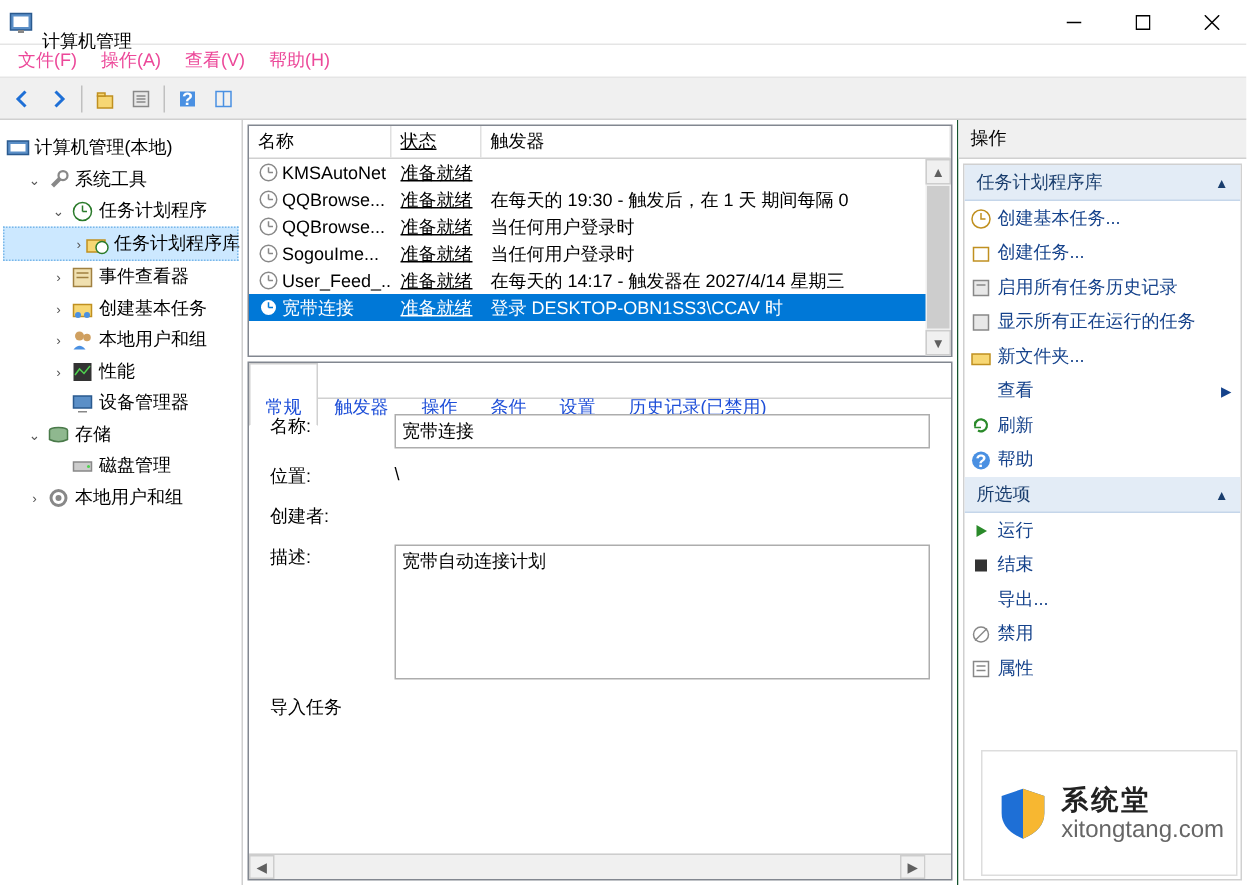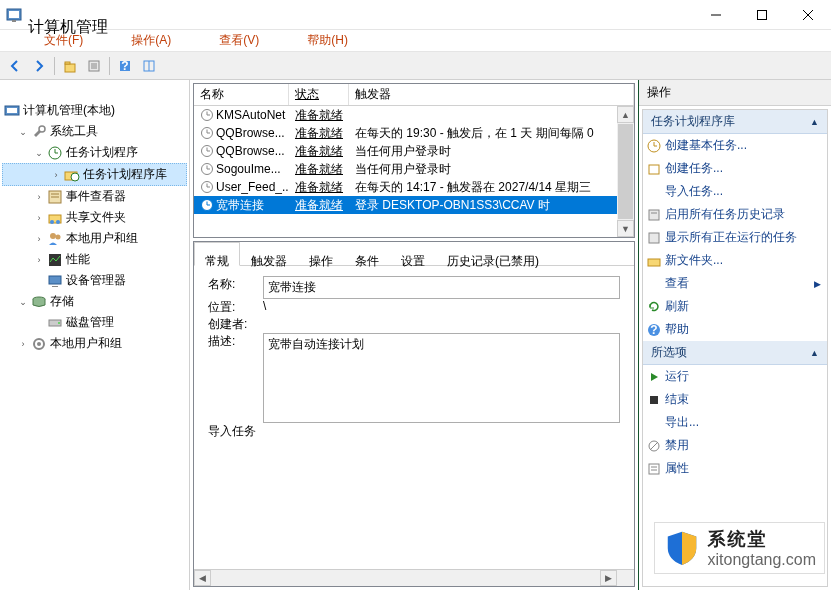--- a/index.html
+++ b/index.html
@@ -1,33 +1,33 @@
 <!DOCTYPE html>
 <html><head>
 <meta charset="utf-8">
 <style>
 * { box-sizing: border-box; margin: 0; padding: 0; font-family: "Microsoft YaHei", "Segoe UI", sans-serif; font-size: 12px; }
 body { width: 831px; height: 590px; background: #fff; overflow: hidden; }
 
 .titlebar { height: 30px; background: #fff; display: flex; align-items: center; border-bottom: 1px solid #e5e5e5; }
 .titlebar .icon { width: 16px; height: 16px; margin: 0 6px; }
-.titlebar .title { flex: 1; font-size: 16px; color: #000; margin-top: 25px; }
+.titlebar .title { flex: 1; font-size: 12px; color: #000; margin-top: 25px; }
 .winbtns { display: flex; }
 .winbtn { width: 46px; height: 30px; display: flex; align-items: center; justify-content: center; color: #000; }
 
 .menubar { height: 22px; display: flex; align-items: center; padding: 0 4px; background: #fff; border-bottom: 1px solid #e5e5e5; }
-.menuitem { padding: 2px 8px; color: #c2410c; margin-left: 32px; }
+.menuitem { padding: 2px 8px; color: #ec4899; }
 
 .toolbar { height: 28px; display: flex; align-items: center; padding: 2px 4px; background: #f0f0f0; border-bottom: 1px solid #d0d0d0; gap: 2px; }
 .toolbtn { width: 22px; height: 22px; display: flex; align-items: center; justify-content: center; border: 1px solid transparent; }
 .tb-sep { width: 1px; height: 18px; background: #c0c0c0; margin: 0 2px; }
 
 .mainarea { display: flex; height: calc(100% - 80px); }
 
-.tree { width: 190px; border-right: 1px solid #d0d0d0; padding: 20px 2px; overflow: auto; background: #fff; }
+.tree { width: 162px; border-right: 1px solid #d0d0d0; padding: 8px 2px; overflow: auto; background: #fff; }
 .tree-item { display: flex; align-items: center; padding: 2px 2px; white-space: nowrap; color: #000; }
 .tree-item.selected { background: #cce8ff; border: 1px dotted #7ab7e8; }
 .tree-toggle { width: 10px; height: 10px; margin-right: 3px; display: inline-flex; align-items: center; justify-content: center; font-size: 9px; color: #555; cursor: pointer; }
 .tree-icon { width: 16px; height: 16px; margin-right: 3px; display: inline-flex; align-items: center; justify-content: center; }
 .tree-indent-1 { padding-left: 16px; }
 .tree-indent-2 { padding-left: 32px; }
 .tree-indent-3 { padding-left: 48px; }
 
 .center { flex: 1; display: flex; flex-direction: column; border-right: 1px solid #14532d; min-width: 0; }
 .tasklist { height: 155px; border: 1px solid #828790; margin: 3px; display: flex; flex-direction: column; }
@@ -40,41 +40,41 @@
 .task-row { display: flex; height: 18px; align-items: center; color: #000; }
 .task-row .cell { padding: 1px 6px; white-space: nowrap; overflow: hidden; }
 .task-row.selected { background: #0078d7; color: #fff; }
 .task-icon { width: 14px; height: 14px; margin-right: 2px; display: inline-block; vertical-align: middle; }
 .vscroll { position: absolute; right: 0; top: 0; bottom: 0; width: 17px; background: #f0f0f0; display: flex; flex-direction: column; }
 .vscroll .arrow { height: 17px; display: flex; align-items: center; justify-content: center; background: #f0f0f0; border: 1px solid #cdcdcd; font-size: 9px; color: #606060; }
 .vscroll .thumb { flex: 1; background: #cdcdcd; margin: 1px; }
 
 .details { flex: 1; border: 1px solid #828790; margin: 0 3px 3px 3px; display: flex; flex-direction: column; position: relative; }
 .tabbar { display: flex; border-bottom: 1px solid #d0d0d0; background: #fff; height: 24px; }
-.tab { padding: 10px 10px; border: 1px solid transparent; border-bottom: none; color: #000000; }
+.tab { padding: 20px 10px; border: 1px solid transparent; border-bottom: none; color: #1d4ed8; }
 .tab.active { background: #fff; border-color: #d0d0d0; border-bottom: 1px solid #fff; margin-bottom: -1px; }
 .tabcontent { flex: 1; padding: 10px 14px; overflow: hidden; color: #000; }
-.field { display: flex; align-items: flex-start; }
+.field { display: flex; margin-bottom: 10px; align-items: flex-start; gap: 28px; }
 .field-label { width: 55px; }
 .field-value { flex: 1; }
 .field-value.boxed { border: 1px solid #adadad; padding: 2px 4px; min-height: 18px; background: #fff; }
 .hscroll { height: 17px; background: #f0f0f0; display: flex; border-top: 1px solid #cdcdcd; }
 .hscroll .arrow { width: 17px; display: flex; align-items: center; justify-content: center; font-size: 9px; color: #606060; border: 1px solid #cdcdcd; }
 .hscroll .track { flex: 1; }
 .hscroll .corner { width: 17px; background: #f0f0f0; }
 
 .actions { width: 192px; background: #fff; display: flex; flex-direction: column; }
 .actions-header { background: #f0f0f0; border-bottom: 1px solid #d0d0d0; padding: 4px 8px; font-weight: normal; color: #000; }
 .actions-body { flex: 1; border: 1px solid #d0d0d0; margin: 3px; overflow: hidden; }
 .section-head { background: #e3ecf6; padding: 3px 8px; display: flex; justify-content: space-between; align-items: center; color: #1a3e6e; border-bottom: 1px solid #c5d6ea; }
 .section-head .caret { font-size: 9px; }
 .action-item { display: flex; align-items: center; padding: 3px 6px 3px 22px; color: #15428b; cursor: pointer; position: relative; }
 .action-icon { position: absolute; left: 4px; width: 14px; height: 14px; display: flex; align-items: center; justify-content: center; }
 
-.watermark { position: absolute; right: 6px; bottom: 16px; display: flex; align-items: center; background: #fff; border: 1px solid #ddd; padding: 4px 8px; }
+.watermark { position: absolute; right: 6px; bottom: 6px; display: flex; align-items: center; background: #fff; border: 1px solid #ddd; padding: 20px 8px; }
 .watermark .shield { width: 38px; height: 38px; margin-right: 6px; }
 .watermark .wm-text { display: flex; flex-direction: column; }
 .watermark .wm-main { font-size: 18px; font-weight: bold; letter-spacing: 2px; color: #222; }
 .watermark .wm-sub { font-size: 16px; color: #666; }
 
 svg { display: block; }
 </style>
 </head>
 <body>
 
@@ -211,21 +211,21 @@
     </div>
     <div class="tree-item tree-indent-2">
       <span class="tree-toggle">›</span>
       <span class="tree-icon">
           <svg width="16" height="16">
             <rect x="2" y="5" width="12" height="8" fill="#f7d774" stroke="#c09020"></rect>
             <circle cx="5" cy="12" r="2" fill="#4a90e2"></circle>
             <circle cx="11" cy="12" r="2" fill="#4a90e2"></circle>
           </svg>
         </span>
-      <span>共享文件夹</span>
+      <span>创建基本任务</span>
     </div>
     <div class="tree-item tree-indent-2">
       <span class="tree-toggle">›</span>
       <span class="tree-icon">
           <svg width="16" height="16">
             <circle cx="6" cy="5" r="3" fill="#d0a060"></circle>
             <circle cx="11" cy="6" r="2.5" fill="#d0a060"></circle>
             <path d="M2 14 Q6 9 10 14" fill="#4a90e2"></path>
           </svg>
         </span>
@@ -410,23 +410,20 @@
       </div>
       <div class="action-item">
         <span class="action-icon">
             <svg width="14" height="14">
               <rect x="2" y="3" width="10" height="9" fill="#fff" stroke="#c09020"></rect>
             </svg>
           </span>
         <span>创建任务...</span>
       </div>
       <div class="action-item">
-        <span>导入任务...</span>
-      </div>
-      <div class="action-item">
         <span class="action-icon">
             <svg width="14" height="14">
               <rect x="2" y="2" width="10" height="10" fill="#e8e8e8" stroke="#888"></rect>
               <line x1="4" y1="5" x2="10" y2="5" stroke="#888"></line>
             </svg>
           </span>
         <span>启用所有任务历史记录</span>
       </div>
       <div class="action-item">
         <span class="action-icon">

